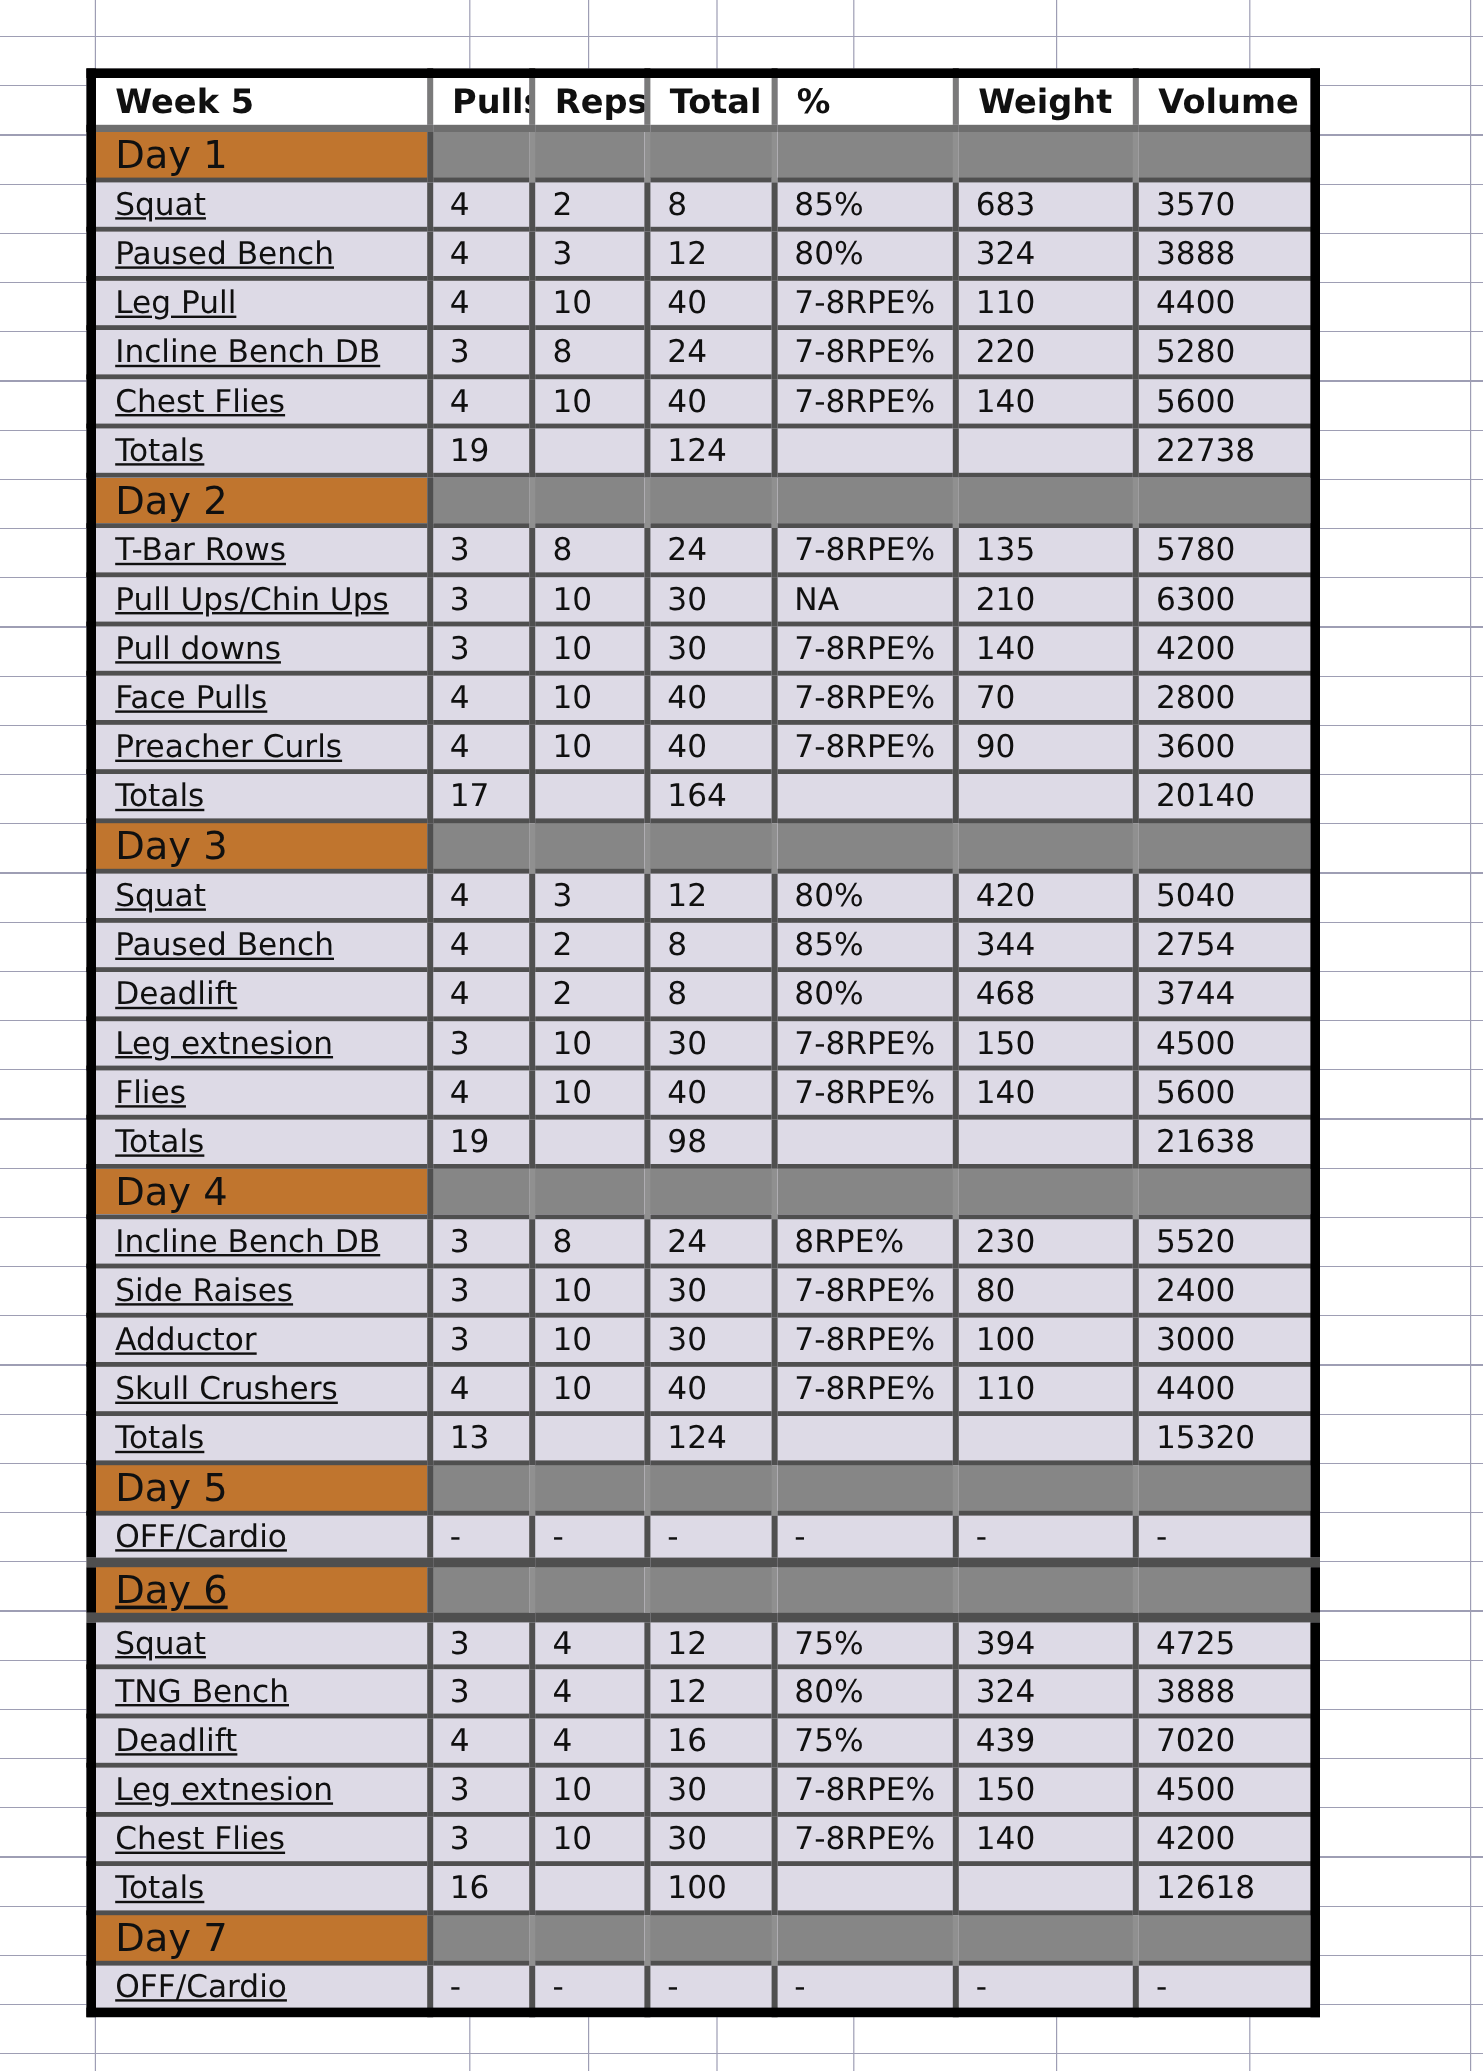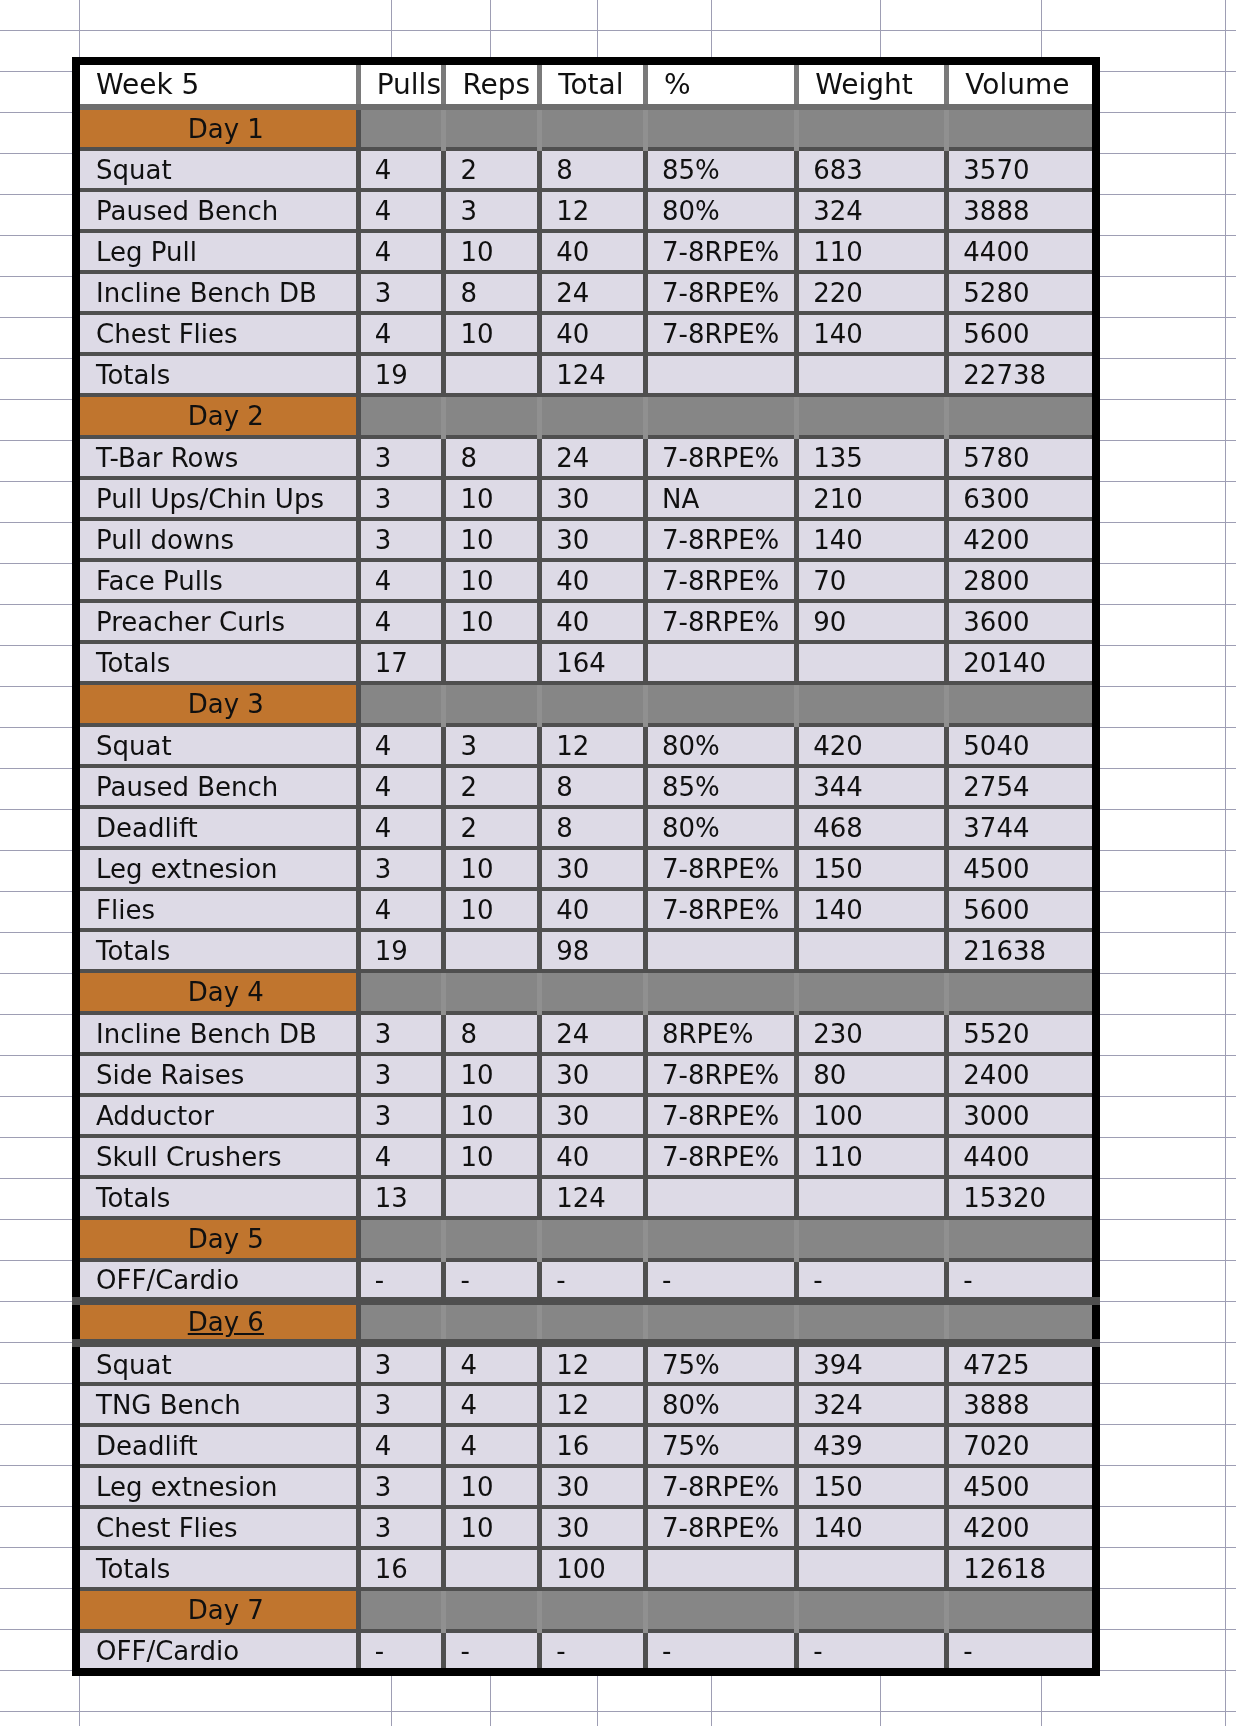--- a/index.html
+++ b/index.html
@@ -38,30 +38,30 @@
     position:absolute;left:72px;top:57px;width:1028px;
     border-collapse:collapse;table-layout:fixed;
     border:8px solid #000000;background:var(--rowbg);
   }
   th,td{
     border:4px solid var(--cellborder);border-left-width:5px;
     vertical-align:middle;white-space:nowrap;overflow:hidden;
     box-sizing:border-box;
   }
   thead th{
-    background:#ffffff;font-size:28px;font-weight:normal;text-align:left;
+    background:#ffffff;font-size:28px;font-weight:bold;text-align:left;
     height:46px;padding:0 0 0 16px;
     border-bottom:6px solid #6E6E6E;border-left-color:#7A7A7A;
   }
   tbody td{
     font-size:26px;height:41px;padding:0 0 0 14px;background:var(--rowbg);
   }
-  tbody td.c-name{padding-left:16px;}
+  tbody td.c-name{padding-left:16px;text-decoration:underline;}
   tbody tr.day-row td{height:42px;}
-  td.day-label{background:var(--accent);padding-left:16px;font-size:26px;text-align:center;}
+  td.day-label{background:var(--accent);padding-left:16px;font-size:32px;}
   td.day-fill{background:var(--dayfill);border-left-color:#909090;}
   td.day-fill.first-fill{border-left-color:var(--cellborder);}
   tr.thick td{border-top-width:8px;border-bottom-width:8px;text-decoration:underline;}
 </style>
 </head>
 <body>
 
 <div class="sheet-bg"></div>
 
 <table class="program">

